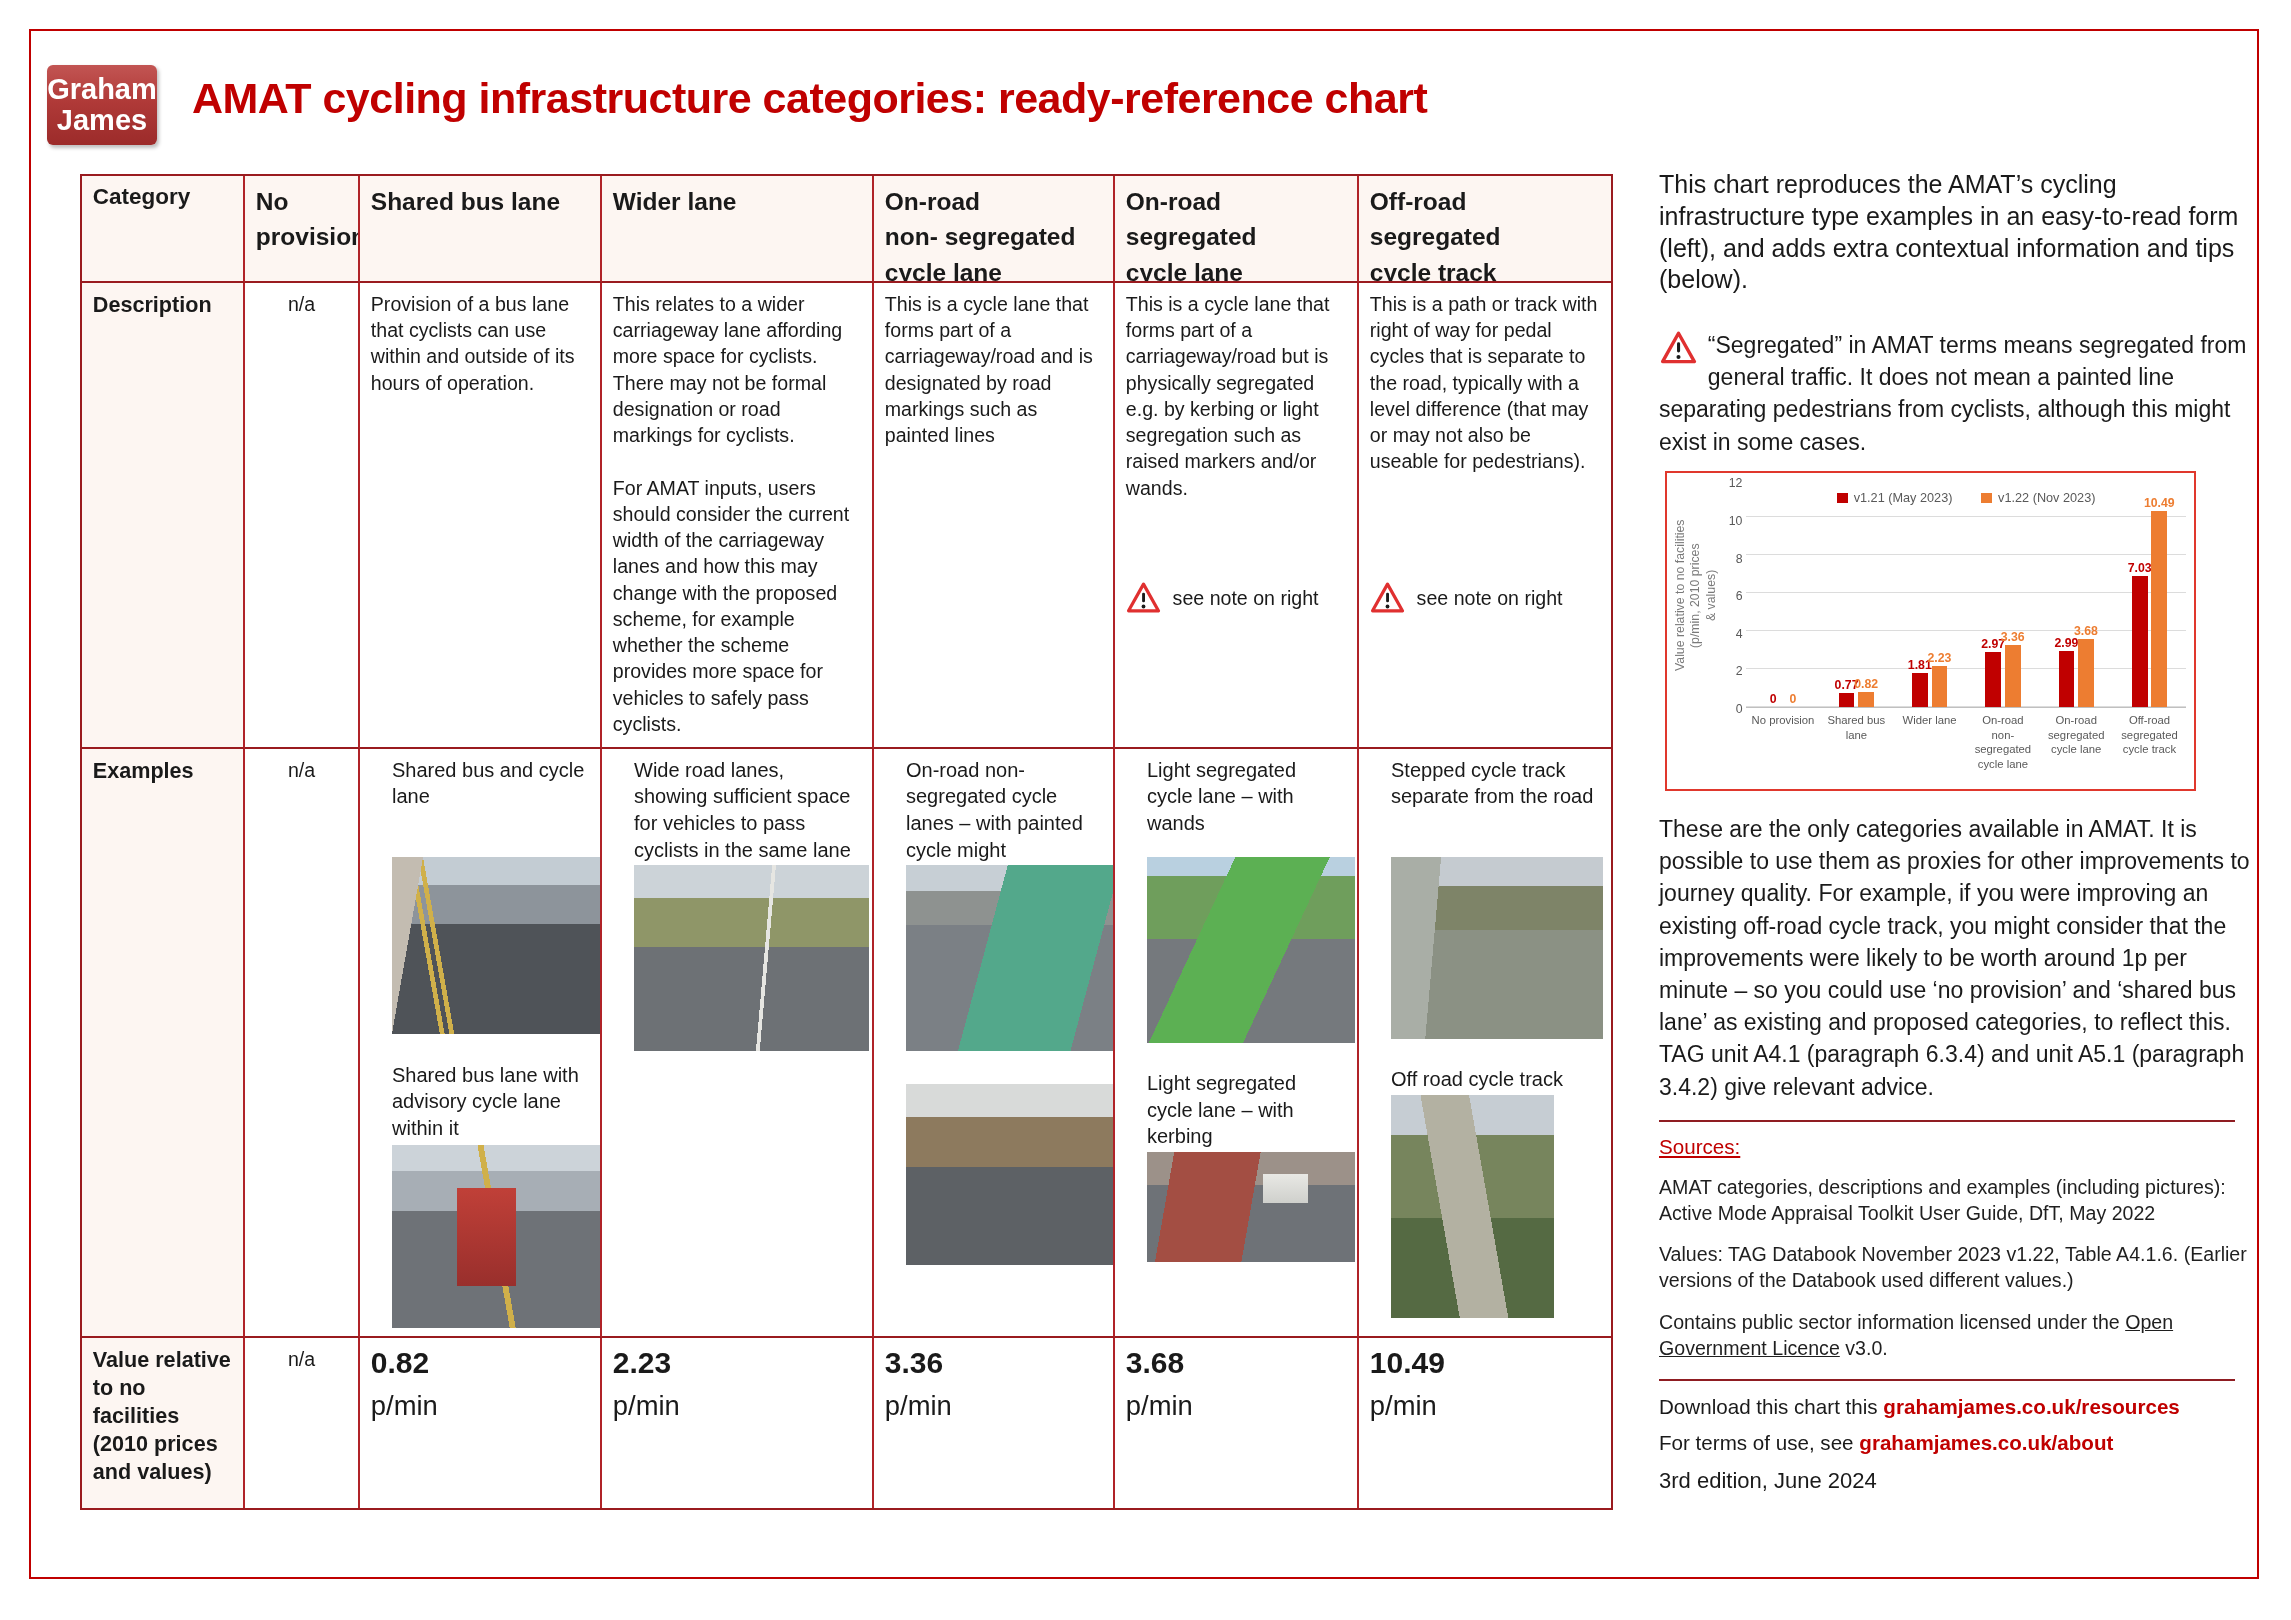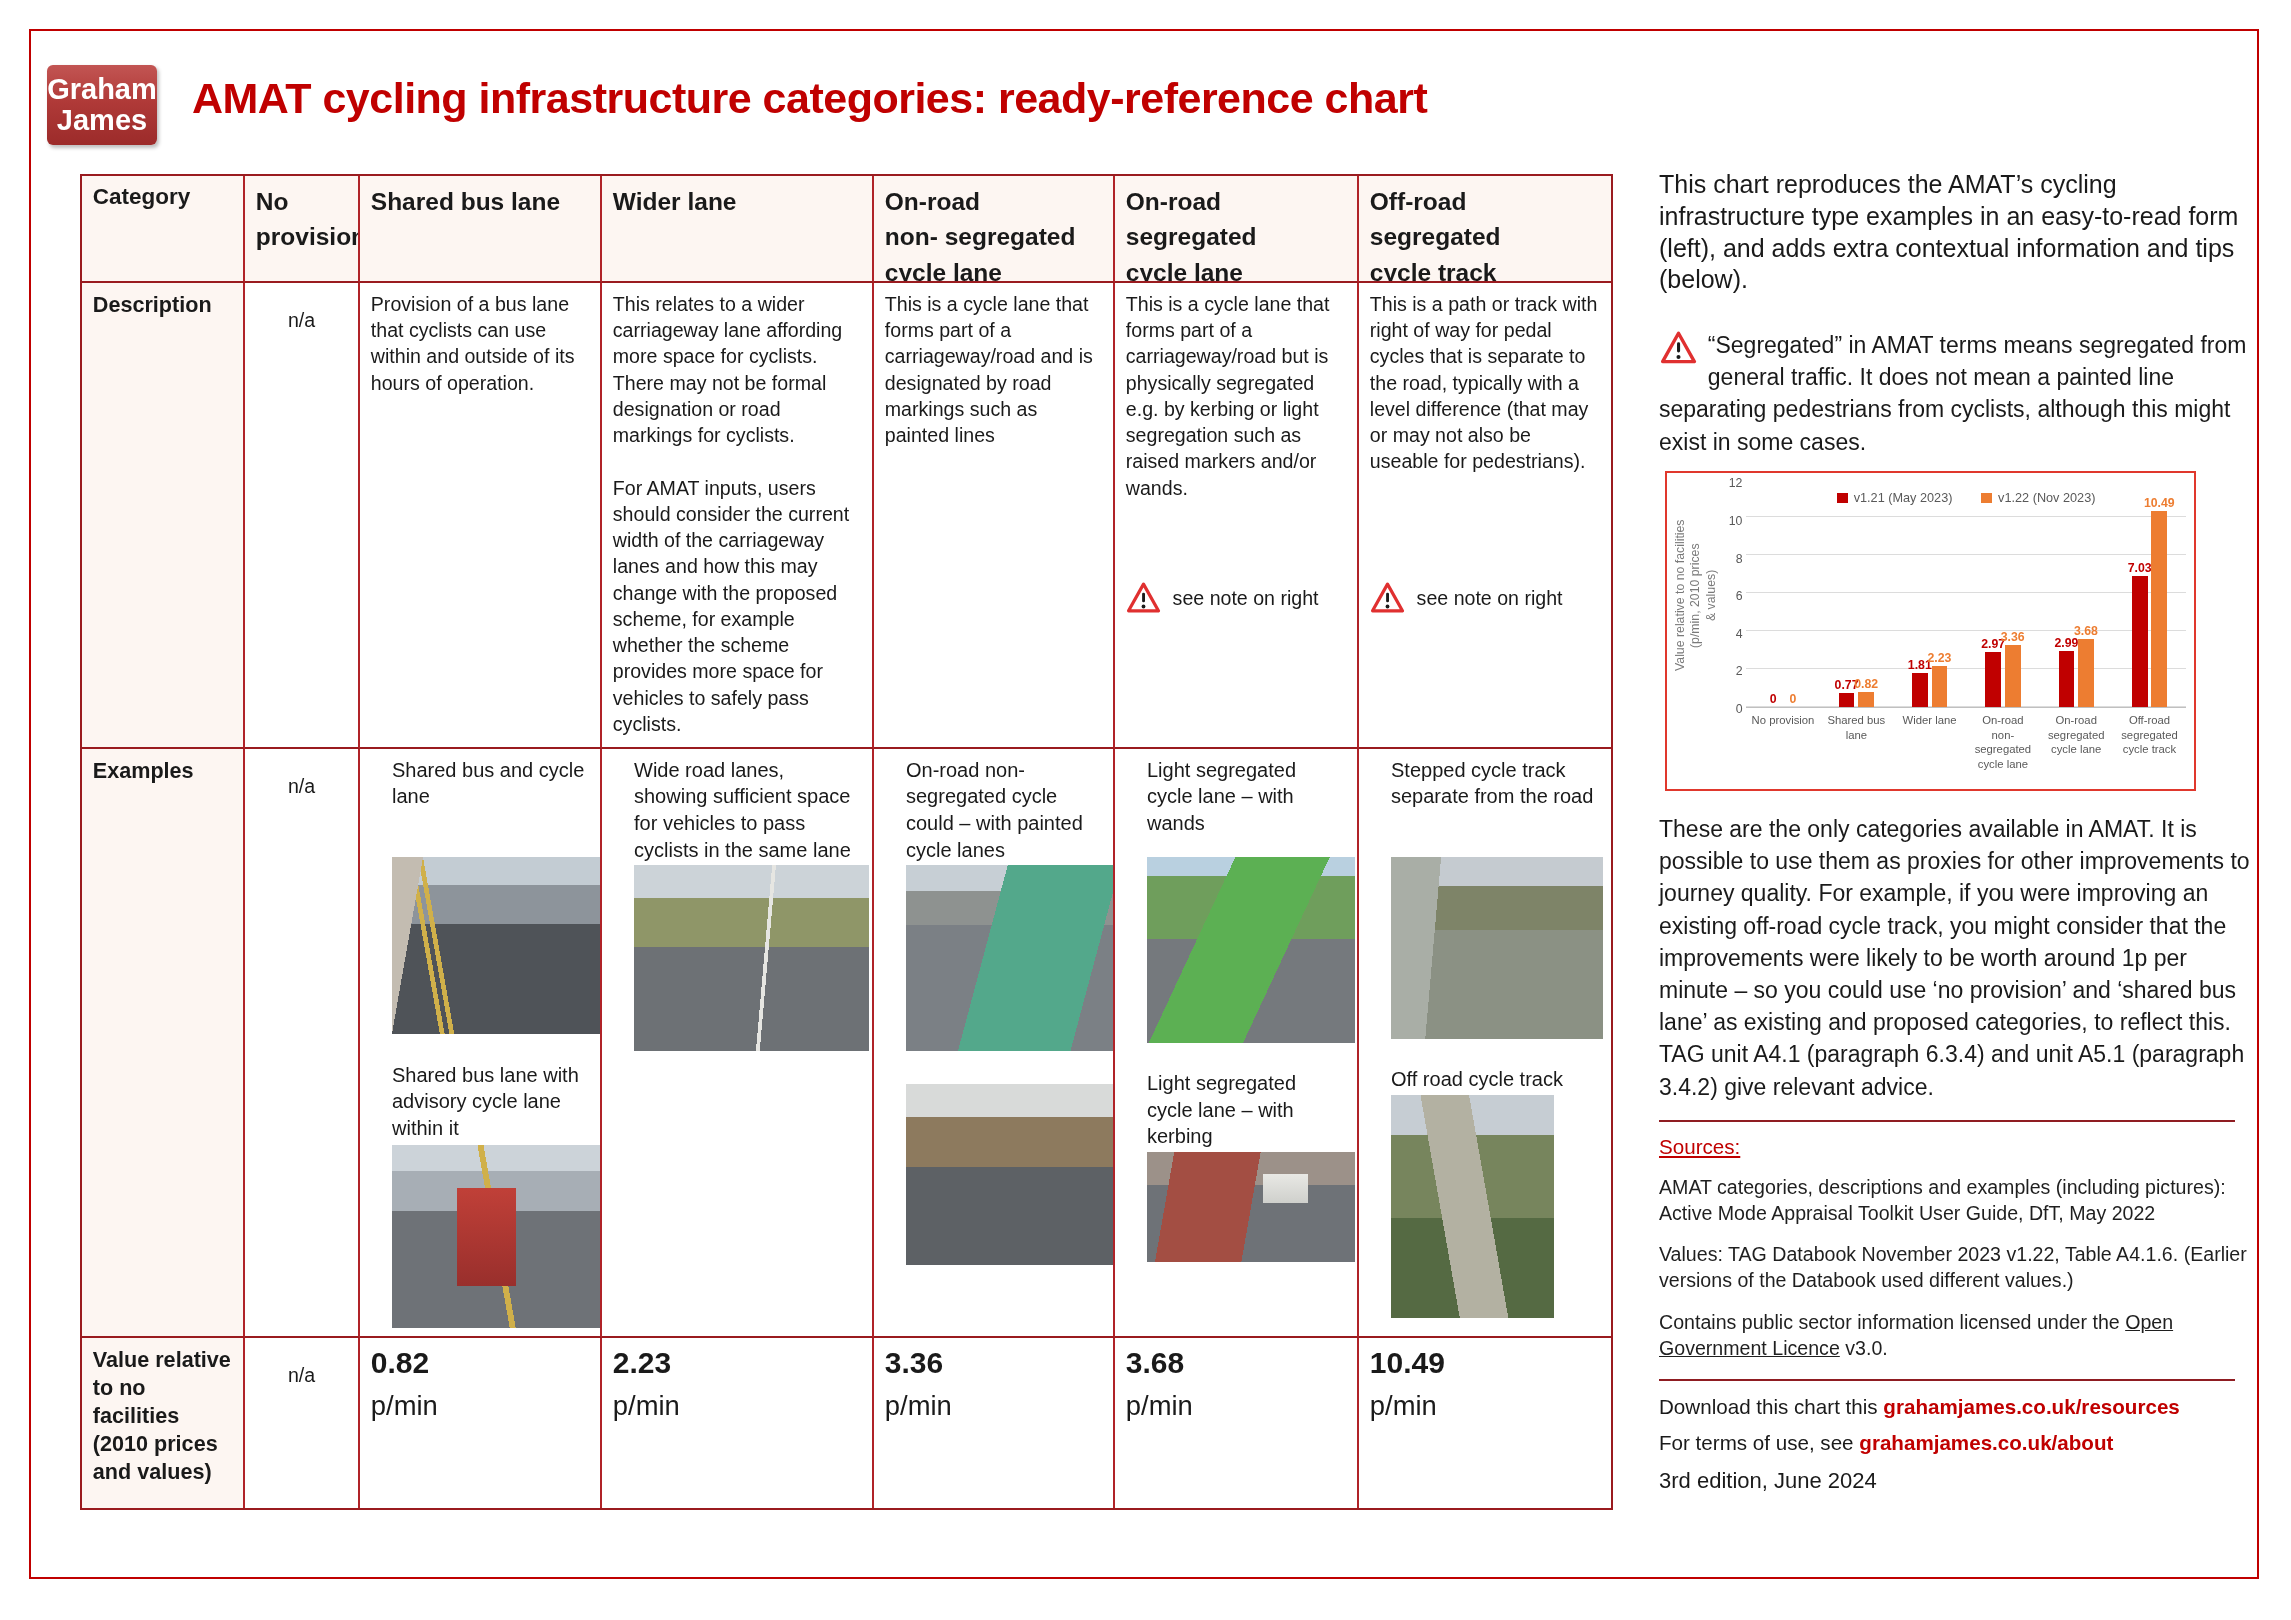--- a/index.html
+++ b/index.html
@@ -31,21 +31,21 @@
     grid-template-rows:107px 466px 589px 170px;
     border:2.9px solid #9a1b1f; background:#fff;
   }
   .cell { border-right:2px solid #b02328; border-bottom:2.9px solid #9a1b1f; padding:7.8px 10.8px; overflow:hidden; }
   .cell.lastcol { border-right:none; }
   .cell.lastrow { border-bottom:none; }
   .tint { background:#fdf6f2; }
   .corner { font-weight:bold; font-size:22.5px; }
   .colhead { font-weight:bold; font-size:24.5px; line-height:1.45; white-space:pre-line; }
   .rowlabel { font-weight:bold; font-size:21.6px; line-height:1.3; }
-  .na { text-align:center; font-size:19.6px; padding-top:26px; }
+  .na { text-align:center; font-size:19.6px; padding-top:10px; }
   .desc { font-size:19.6px; line-height:1.34; white-space:pre-line; }
   .desccell { display:flex; flex-direction:column; }
   .warnrow { margin-top:auto; margin-bottom:125px; display:flex; align-items:center; gap:11.8px; font-size:19.6px; }
   .warn-ico { width:35px; height:32px; flex:0 0 auto; }
 
   .excell { display:flex; flex-direction:column; align-items:flex-start;padding-left:32px; }
   .cap { font-size:20px; line-height:1.33; }
   .cap1 { min-height:98px; }
   .cap2 { margin-top:27.4px; }
   .ph { background-repeat:no-repeat; margin-top:2px; }
@@ -198,21 +198,21 @@
       <div class="cap cap1">Shared bus and cycle lane</div>
       <div class="ph ph-sb1"></div>
       <div class="cap cap2">Shared bus lane with advisory cycle lane within it</div>
       <div class="ph ph-sb2"></div>
     </div>
     <div class="cell excell">
       <div class="cap cap1">Wide road lanes, showing sufficient space for vehicles to pass cyclists in the same lane</div>
       <div class="ph ph-wl1"></div>
     </div>
     <div class="cell excell">
-      <div class="cap cap1">On-road non-segregated cycle could – with painted cycle lanes</div>
+      <div class="cap cap1">On-road non-segregated cycle lanes – with painted cycle might</div>
       <div class="ph ph-ns1"></div>
       <div class="ph ph-ns2"></div>
     </div>
     <div class="cell excell">
       <div class="cap cap1">Light segregated cycle lane – with wands</div>
       <div class="ph ph-sl1"></div>
       <div class="cap cap2">Light segregated cycle lane – with kerbing</div>
       <div class="ph ph-sl2"></div>
     </div>
     <div class="cell excell lastcol">

